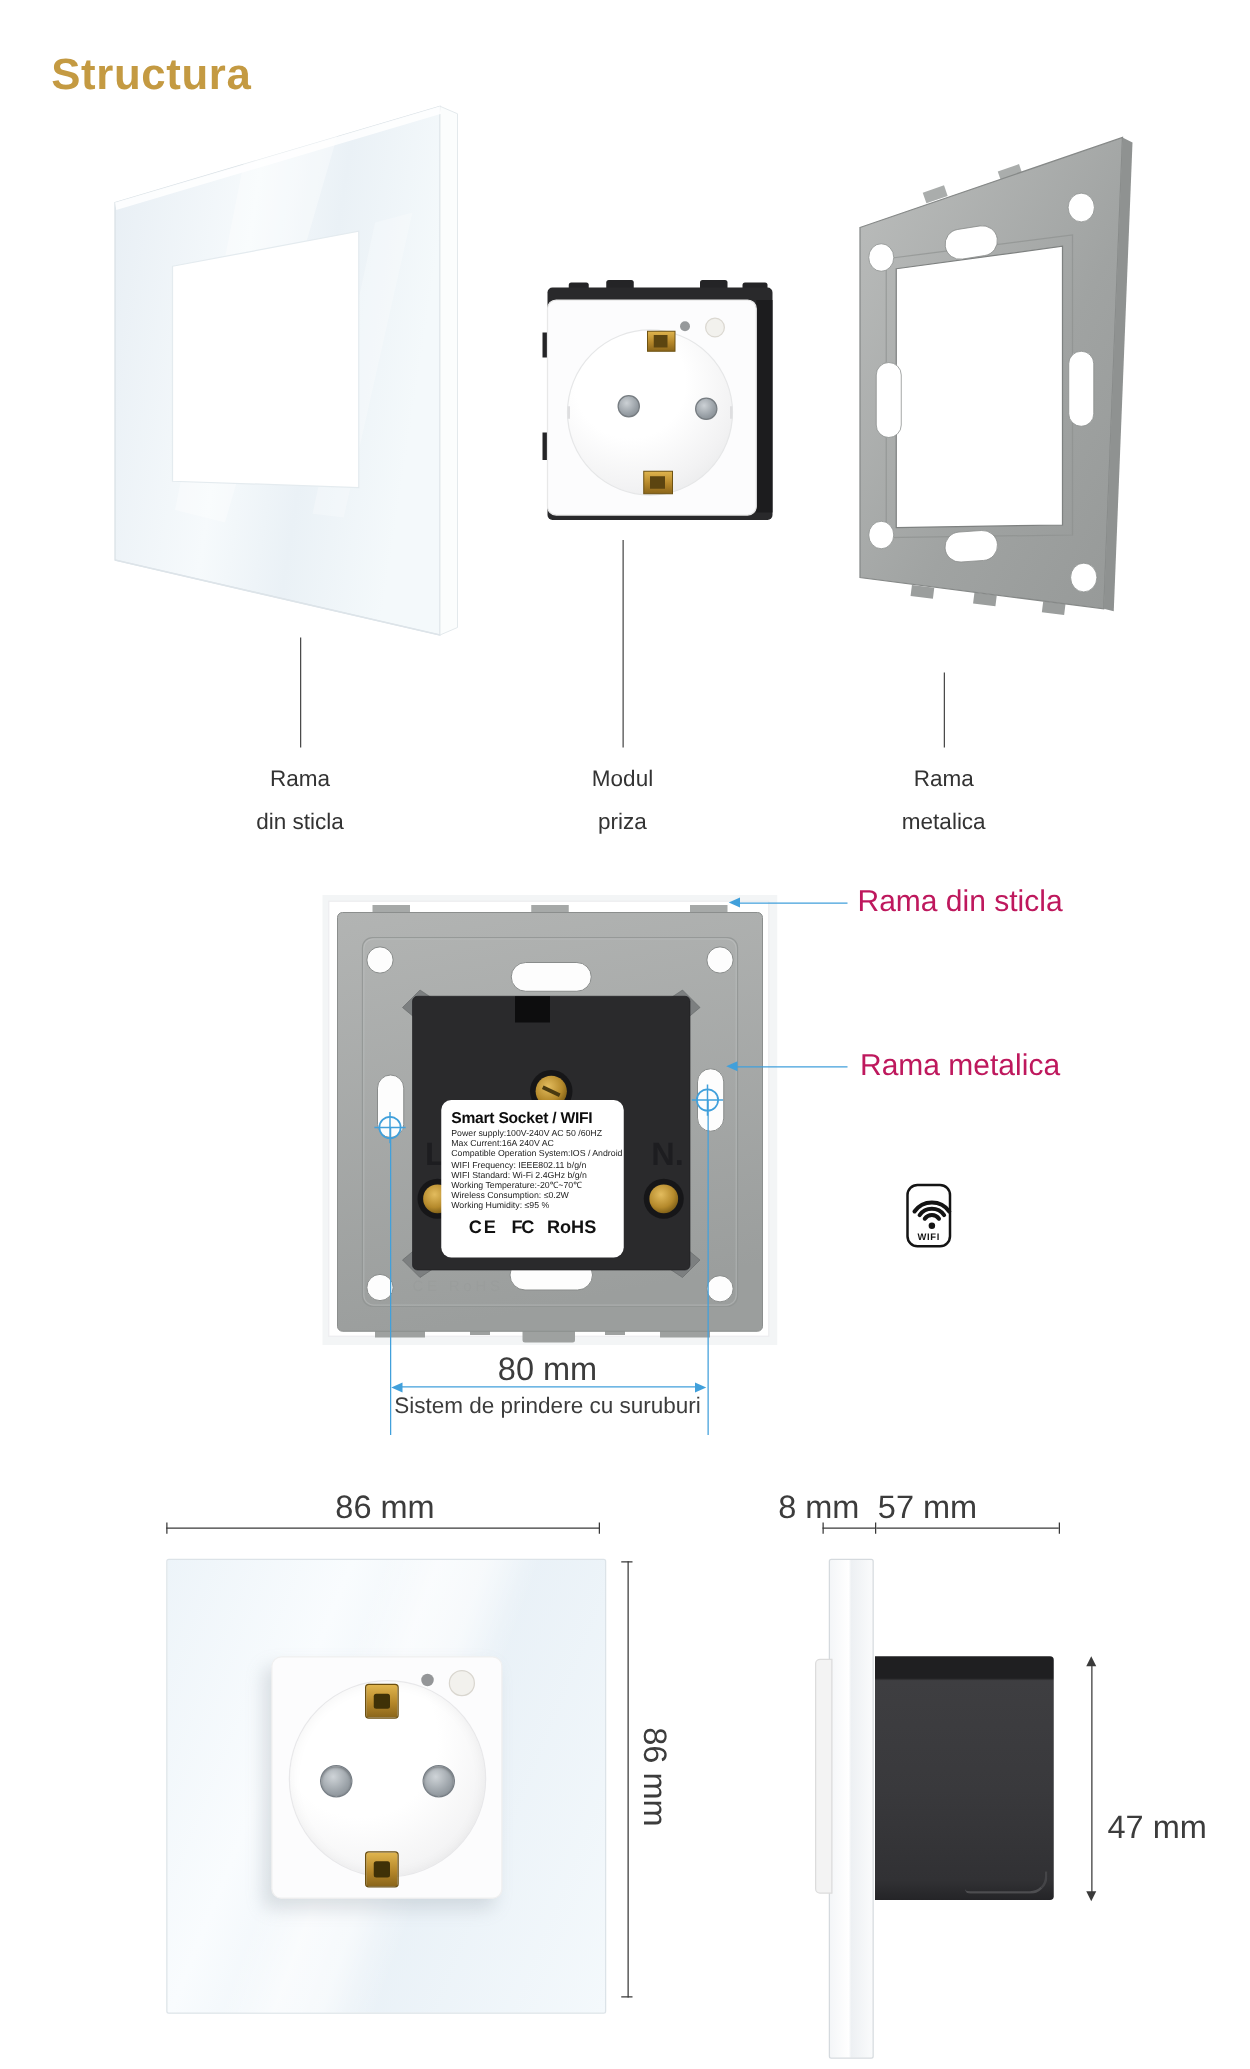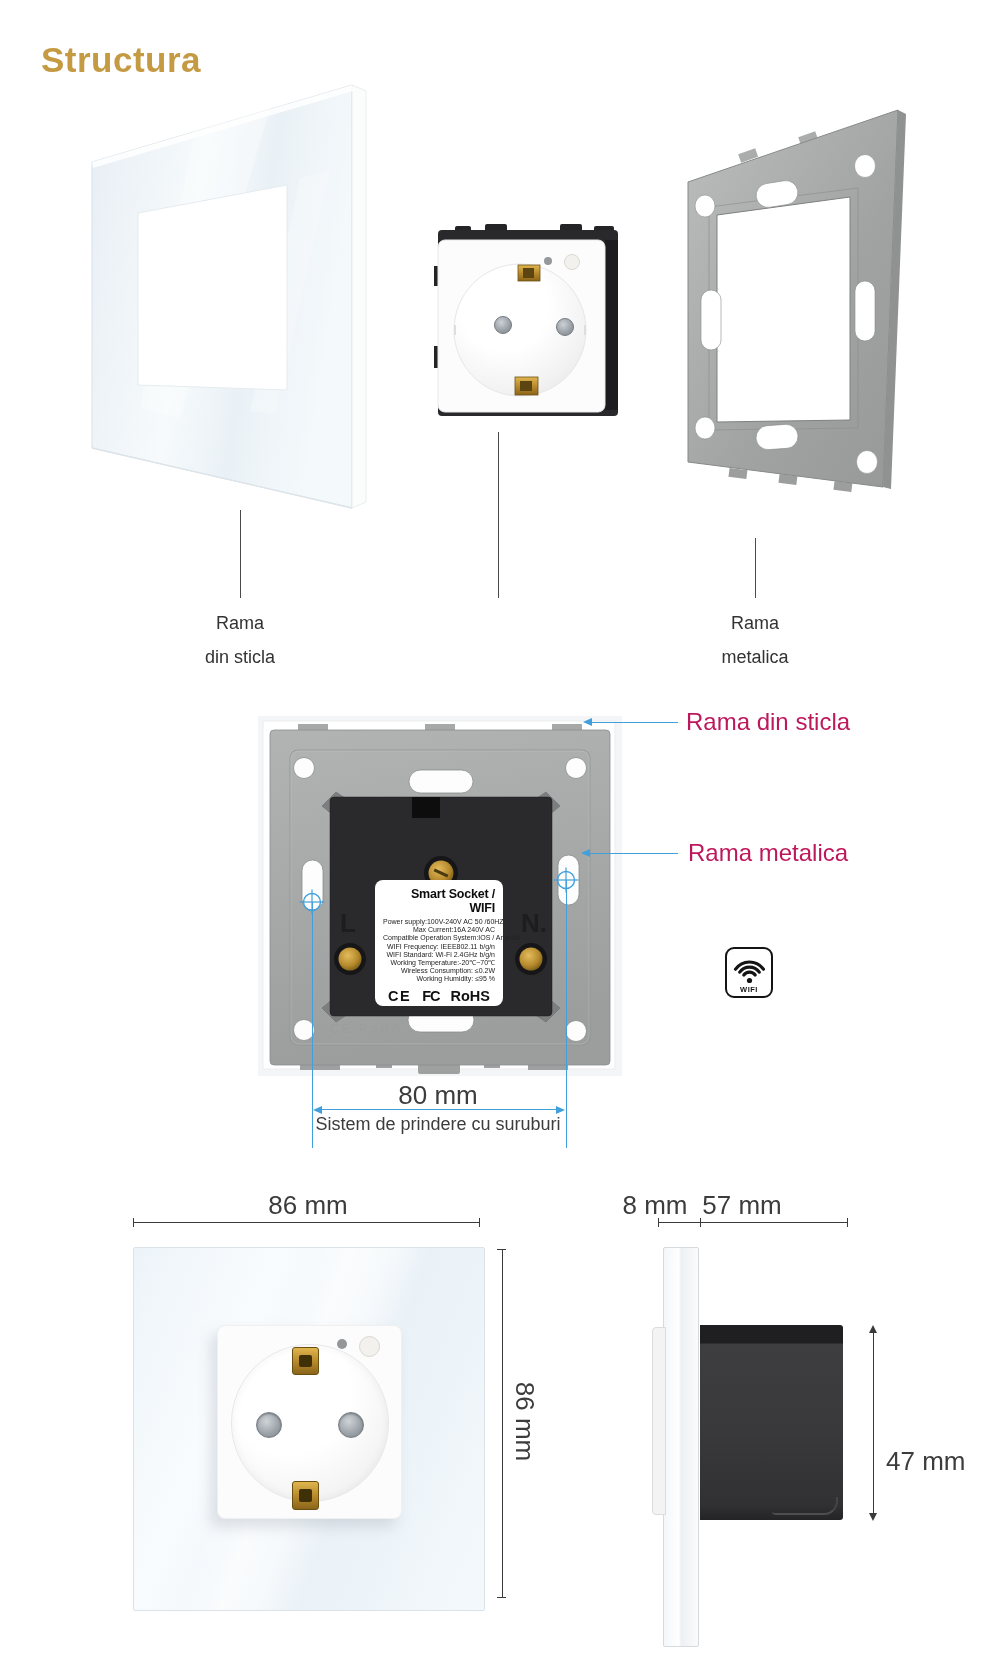--- a/index.html
+++ b/index.html
@@ -143,20 +143,24 @@
   </svg>
 
   <div class="abs leader" style="left:240px;top:510px;height:88px;"></div>
   <div class="abs leader" style="left:498px;top:432px;height:166px;"></div>
   <div class="abs leader" style="left:755px;top:538px;height:60px;"></div>
 
   <div class="abs complabel ctr" style="left:160px;top:606px;width:160px;">
     <div>Rama</div>
     <div>din sticla</div>
   </div>
+  <div class="abs complabel ctr" style="left:418px;top:606px;width:160px;">
+    <div>Modul</div>
+    <div>priza</div>
+  </div>
   <div class="abs complabel ctr" style="left:675px;top:606px;width:160px;">
     <div>Rama</div>
     <div>metalica</div>
   </div>
 
   <svg class="abs" style="left:256px;top:714px;" width="366" height="362" viewBox="0 0 366 362">
     <defs>
       <linearGradient id="bvmet" x1="0" y1="0" x2="0.2" y2="1">
         <stop offset="0" stop-color="#b2b4b3"></stop>
           <stop offset="1" stop-color="#9b9e9d"></stop>
@@ -199,21 +203,21 @@
     <rect x="177.5" y="157.5" width="15" height="3" fill="#4a3a10" transform="rotate(25 185 159)"></rect>
     <circle cx="94" cy="245" r="16" fill="#161618"></circle>
     <circle cx="94" cy="245" r="11.5" fill="url(#bvgold)"></circle>
     <circle cx="275" cy="245" r="16" fill="#161618"></circle>
     <circle cx="275" cy="245" r="11.5" fill="url(#bvgold)"></circle>
   </svg>
 
   <div class="abs terminal" style="left:340px;top:908px;">L</div>
   <div class="abs terminal" style="left:521px;top:908px;">N.</div>
 
-  <div class="abs speclabel" style="left:375px;top:880px;width:128px;height:126px;text-align:right;">
+  <div class="abs speclabel" style="left:353px;top:880px;width:146px;height:126px;">
     <div class="t">Smart Socket / WIFI</div>
     <div style="margin-top:3px;">
       <div class="l">Power supply:100V-240V AC  50 /60HZ</div>
       <div class="l">Max Current:16A  240V AC</div>
       <div class="l">Compatible Operation System:IOS / Android</div>
       <div class="l">WIFI Frequency: IEEE802.11 b/g/n</div>
       <div class="l">WIFI Standard: Wi-Fi 2.4GHz b/g/n</div>
       <div class="l">Working Temperature:-20℃~70℃</div>
       <div class="l">Wireless Consumption: ≤0.2W</div>
       <div class="l">Working Humidity: ≤95 %</div>
@@ -228,21 +232,21 @@
   <div class="abs emboss" style="left:330px;top:1022px;">CE RoHS</div>
 
   <div class="abs arrL" style="left:583px;top:717.5px;"></div>
   <div class="abs hline-b" style="left:591px;top:721.5px;width:87px;"></div>
   <div class="abs callout" style="left:686px;top:708px;">Rama din sticla</div>
 
   <div class="abs arrL" style="left:581px;top:848.5px;"></div>
   <div class="abs hline-b" style="left:589px;top:852.5px;width:89px;"></div>
   <div class="abs callout" style="left:688px;top:839px;">Rama metalica</div>
 
-  <div class="abs wifibox" style="left:725px;top:947px;width:48px;height:51px;">
+  <div class="abs wifibox" style="left:725px;top:947px;width:36px;height:51px;">
     <svg width="37" height="34" viewBox="0 0 37 34" style="display:block;margin:2px auto 0;">
       <path d="M4.6 18.2 A17 17 0 0 1 32.4 18.2" fill="none" stroke="#141414" stroke-width="3.2" stroke-linecap="round"></path>
       <path d="M8.7 21.1 A12 12 0 0 1 28.3 21.1" fill="none" stroke="#141414" stroke-width="3.2" stroke-linecap="round"></path>
       <path d="M12.8 24 A7 7 0 0 1 24.2 24" fill="none" stroke="#141414" stroke-width="3.2" stroke-linecap="round"></path>
       <circle cx="18.5" cy="29.5" r="2.6" fill="#141414"></circle>
     </svg>
     <div class="wl">WIFI</div>
   </div>
 
   <svg class="abs" style="left:299px;top:889px;" width="26" height="26" viewBox="0 0 26 26">

